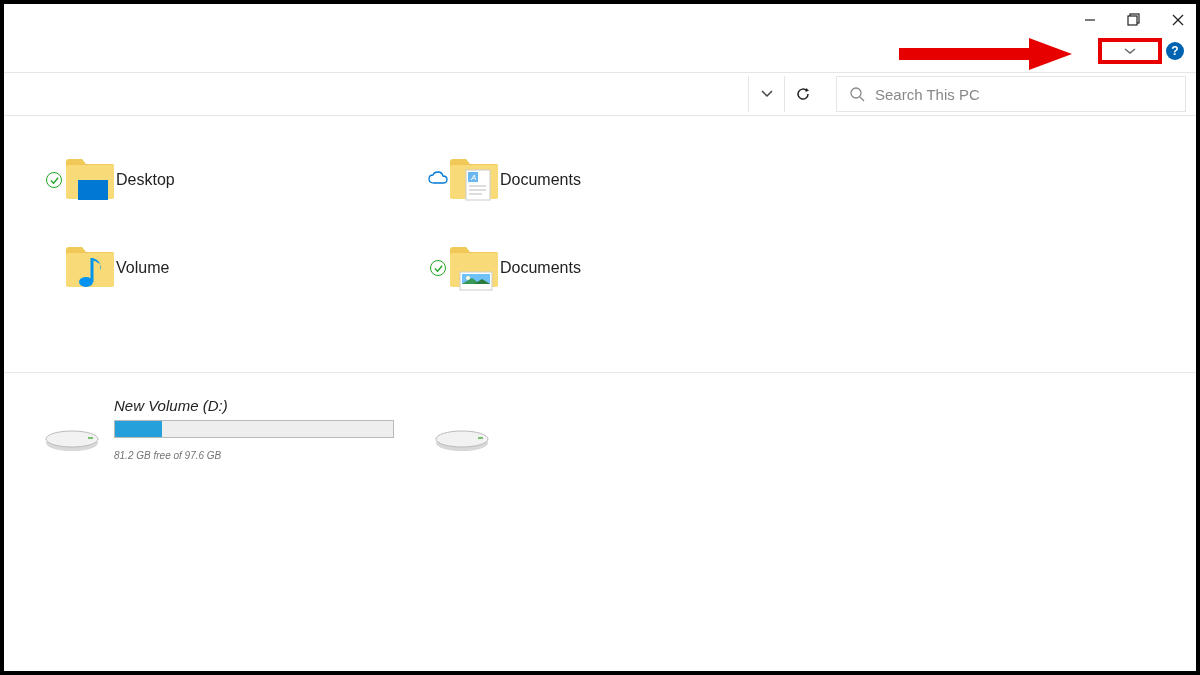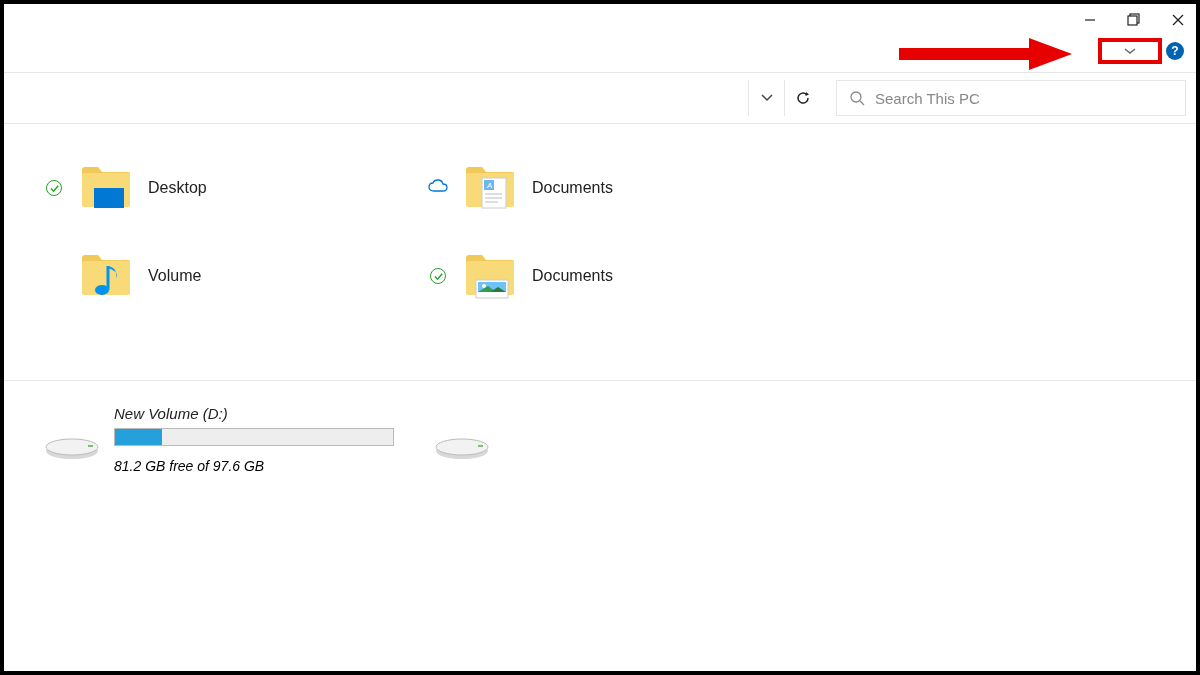--- a/index.html
+++ b/index.html
@@ -9,47 +9,47 @@
     .winbtn { width: 20px; height: 20px; display: flex; align-items: center; justify-content: center; cursor: pointer; }
     .winbtn svg { width: 14px; height: 14px; }
     
     .ribbon-toggle-area { position: absolute; top: 34px; right: 12px; display: flex; align-items: center; gap: 4px; }
     .ribbon-toggle { width: 64px; height: 26px; border: 4px solid #e60000; display: flex; align-items: center; justify-content: center; cursor: pointer; }
     .help-icon { width: 18px; height: 18px; border-radius: 50%; background: #0063b1; color: #fff; display: flex; align-items: center; justify-content: center; font-size: 12px; font-weight: bold; cursor: pointer; }
     
     .arrow-annot { position: absolute; top: 30px; left: 890px; }
     .arrow-annot svg { width: 180px; height: 40px; }
     
-    .toolbar { height: 52px; display: flex; align-items: center; margin-top: 36px; border: 1px solid #e6e6e6; border-left: none; border-right: none; padding: 8px 10px; gap: 8px; }
+    .toolbar { height: 44px; display: flex; align-items: center; margin-top: 36px; border: 1px solid #e6e6e6; border-left: none; border-right: none; padding: 8px 10px; gap: 8px; }
     .address-bar { flex: 1; height: 36px; border: none; }
     .addr-btns { display: flex; align-items: center; gap: 0; }
     .addr-btn { width: 36px; height: 36px; display: flex; align-items: center; justify-content: center; border-left: 1px solid #e6e6e6; cursor: pointer; color: #555; }
     .search-box { width: 350px; height: 36px; border: 1px solid #e6e6e6; display: flex; align-items: center; margin-left: 8px; padding: 0 12px; gap: 10px; color: #888; font-size: 15px; }
     .search-box svg { width: 16px; height: 16px; }
     
     .content { padding: 40px 40px 20px 40px; }
     .folders-grid { display: grid; grid-template-columns: 1fr 1fr 1fr; column-gap: 40px; row-gap: 40px; margin-bottom: 80px; }
-    .folder-item { display: flex; align-items: center; gap: 16px; cursor: pointer; }
+    .folder-item { display: flex; align-items: center; cursor: pointer; }
     .status-col { width: 20px; display: flex; justify-content: center; }
     .sync-check { width: 16px; height: 16px; border: 1.5px solid #21a321; border-radius: 50%; display: flex; align-items: center; justify-content: center; }
     .sync-check svg { width: 9px; height: 9px; }
     .sync-cloud svg { width: 20px; height: 14px; }
     .folder-icon { width: 52px; height: 48px; position: relative; }
     .folder-name { font-size: 16px; color: #222; }
     
     .divider { height: 1px; background: #e8e8e8; margin: 0 -40px 24px -40px; }
     
     .drives-grid { display: grid; grid-template-columns: 1fr 1fr 1fr; column-gap: 40px; }
     .drive-item { display: flex; align-items: flex-start; gap: 14px; cursor: pointer; }
     .drive-icon { width: 56px; height: 40px; margin-top: 18px; }
     .drive-info { flex: 1; font-style: italic; }
     .drive-name { font-size: 15px; color: #222; margin-bottom: 6px; }
     .drive-bar { width: 280px; height: 18px; border: 1px solid #bababa; background: #eee; position: relative; margin-bottom: 8px; }
     .drive-fill { height: 100%; background: #26a0da; }
-    .drive-status { font-size: 14px; color: #000000; margin-top: 12px; }
+    .drive-status { font-size: 10px; color: #737373; margin-top: 12px; }
   </style>
 </head>
 <body>
 
 <div class="window">
 
   <div class="titlebar">
     <div class="winbtn">
       <svg viewBox="0 0 14 14">
           <line x1="2" y1="7" x2="12" y2="7" stroke="#222" stroke-width="1.2"></line>

